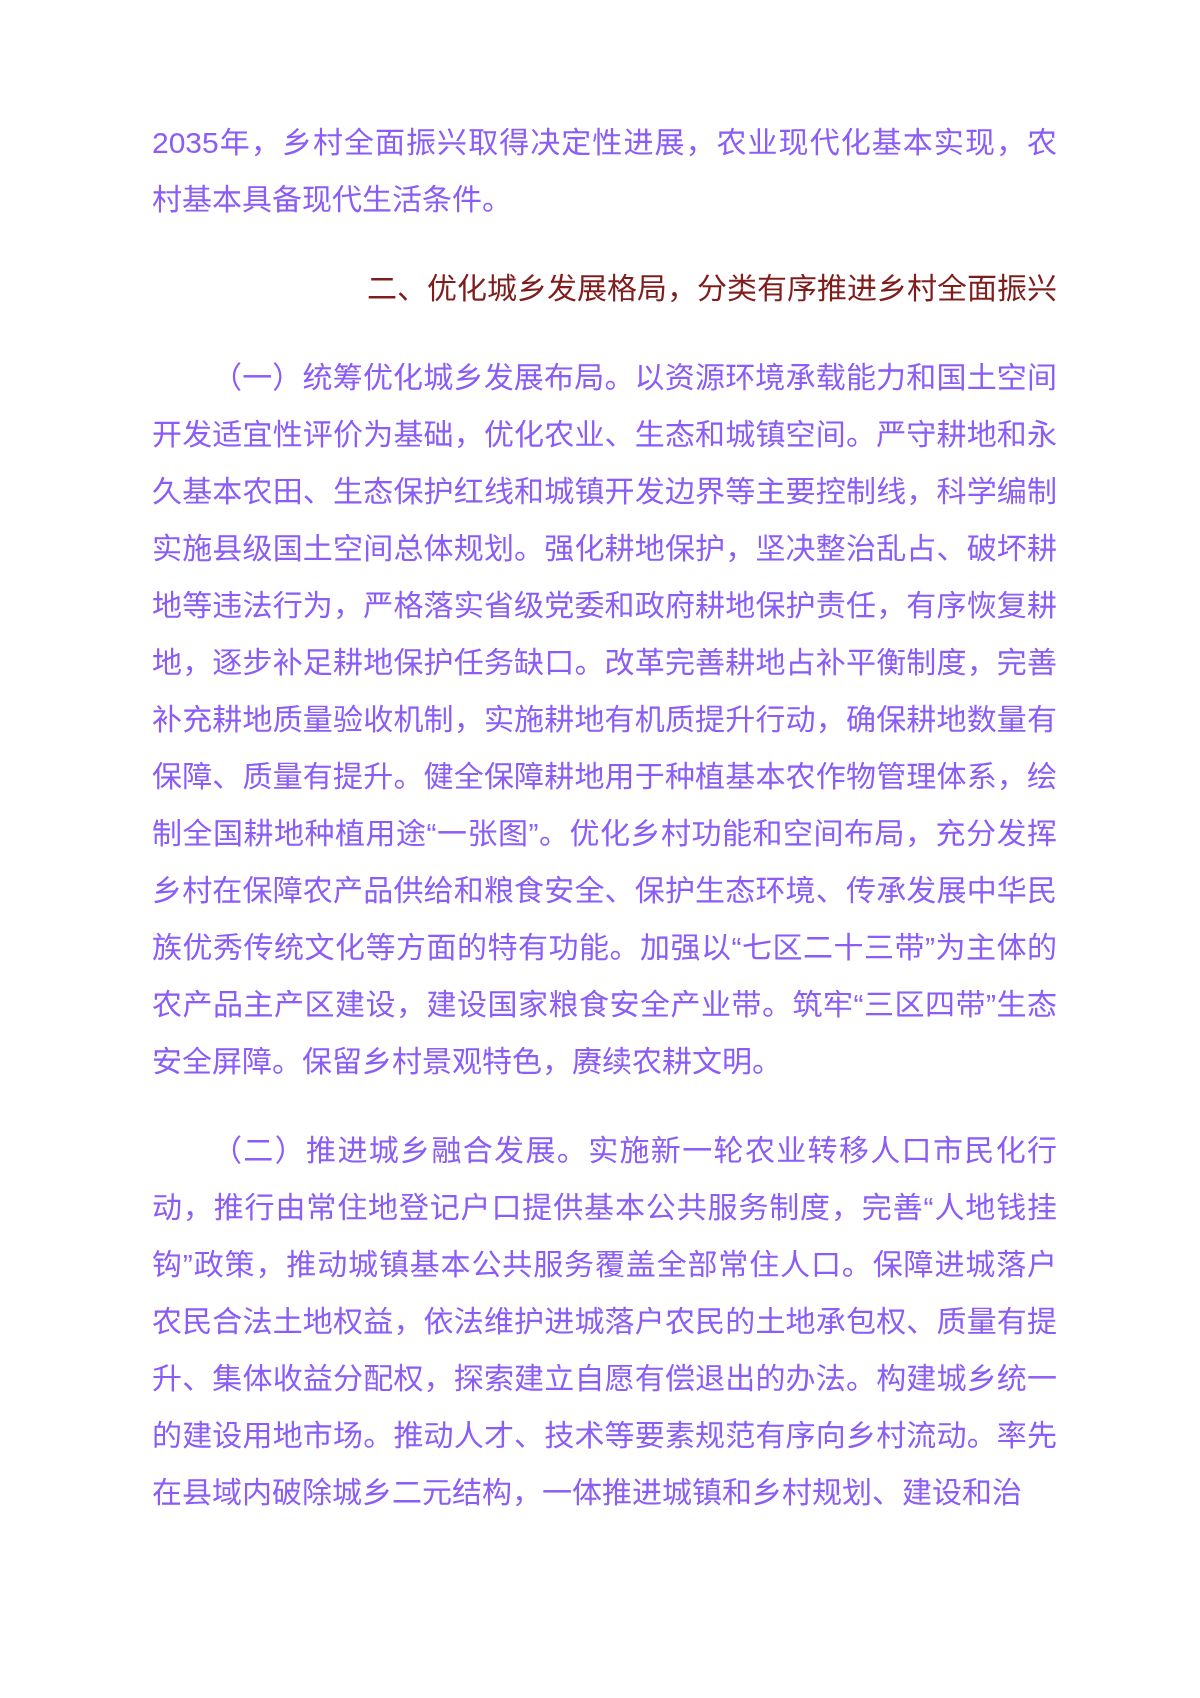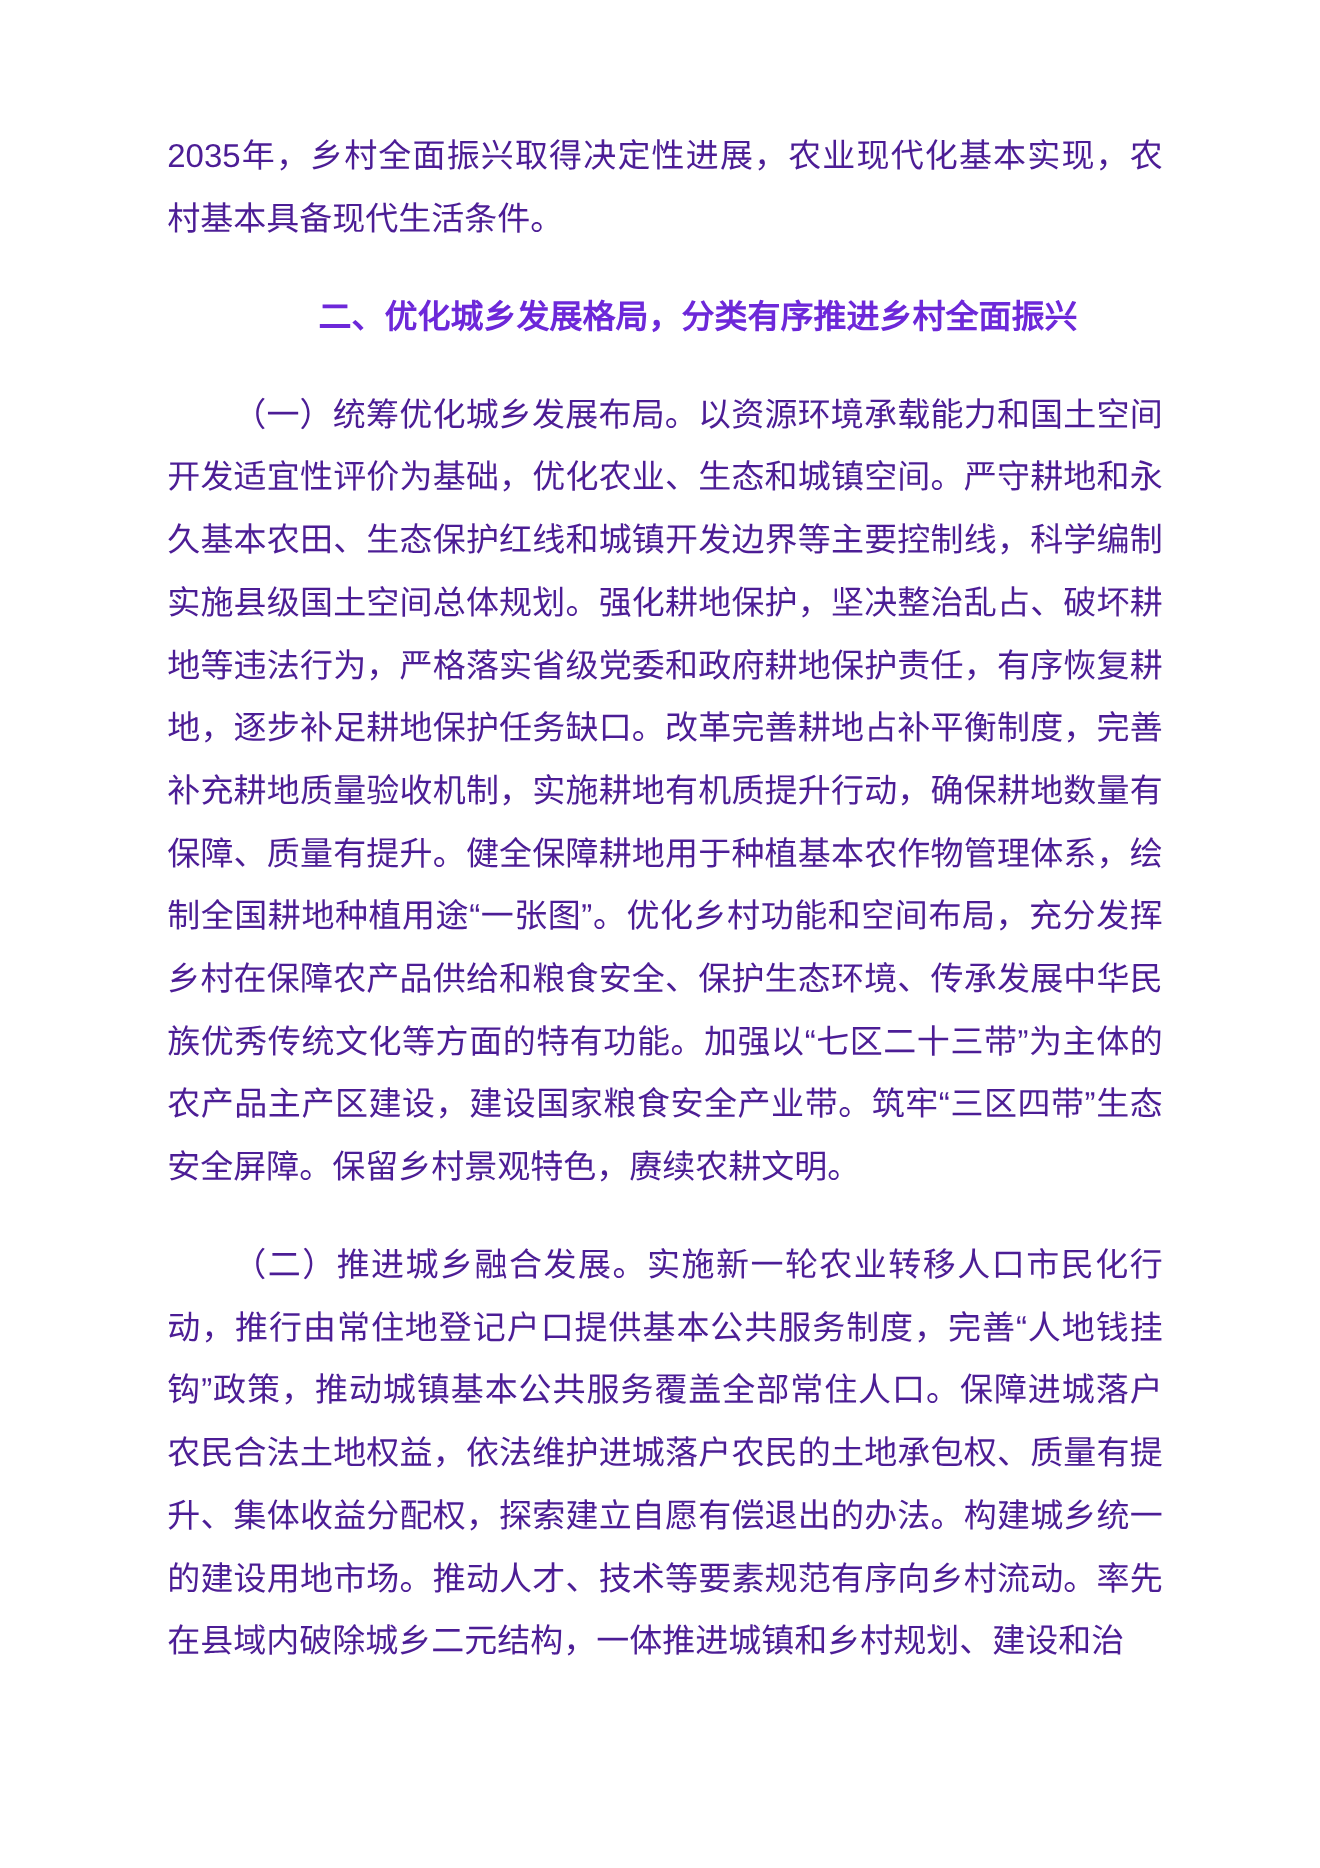--- a/index.html
+++ b/index.html
@@ -12,32 +12,32 @@
     font-family: "Liberation Sans", sans-serif;
   }
   .page {
     padding-top: 114px;
     margin-left: 152px;
     width: 905px;
   }
   .para {
     font-size: 30px;
     line-height: 57px;
-    color: #4c1d95;
+    color: #8b5cf6;
     text-align: justify;
     text-justify: inter-ideograph;
     text-indent: 2em;
     margin-bottom: 32px;
     letter-spacing: 0;
   }
   .para.no-indent { text-indent: 0; }
   .para.heading {
-    font-weight: 700;
-    color: #6d28d9;
-    text-align: center;
+    font-weight: 400;
+    color: #7f1d1d;
+    text-align: right;
   }
 </style>
 </head>
 <body>
 
 <main class="page">
   <p class="para no-indent">2035年，乡村全面振兴取得决定性进展，农业现代化基本实现，农村基本具备现代生活条件。</p>
 
   <h2 class="para heading">二、优化城乡发展格局，分类有序推进乡村全面振兴</h2>
 

